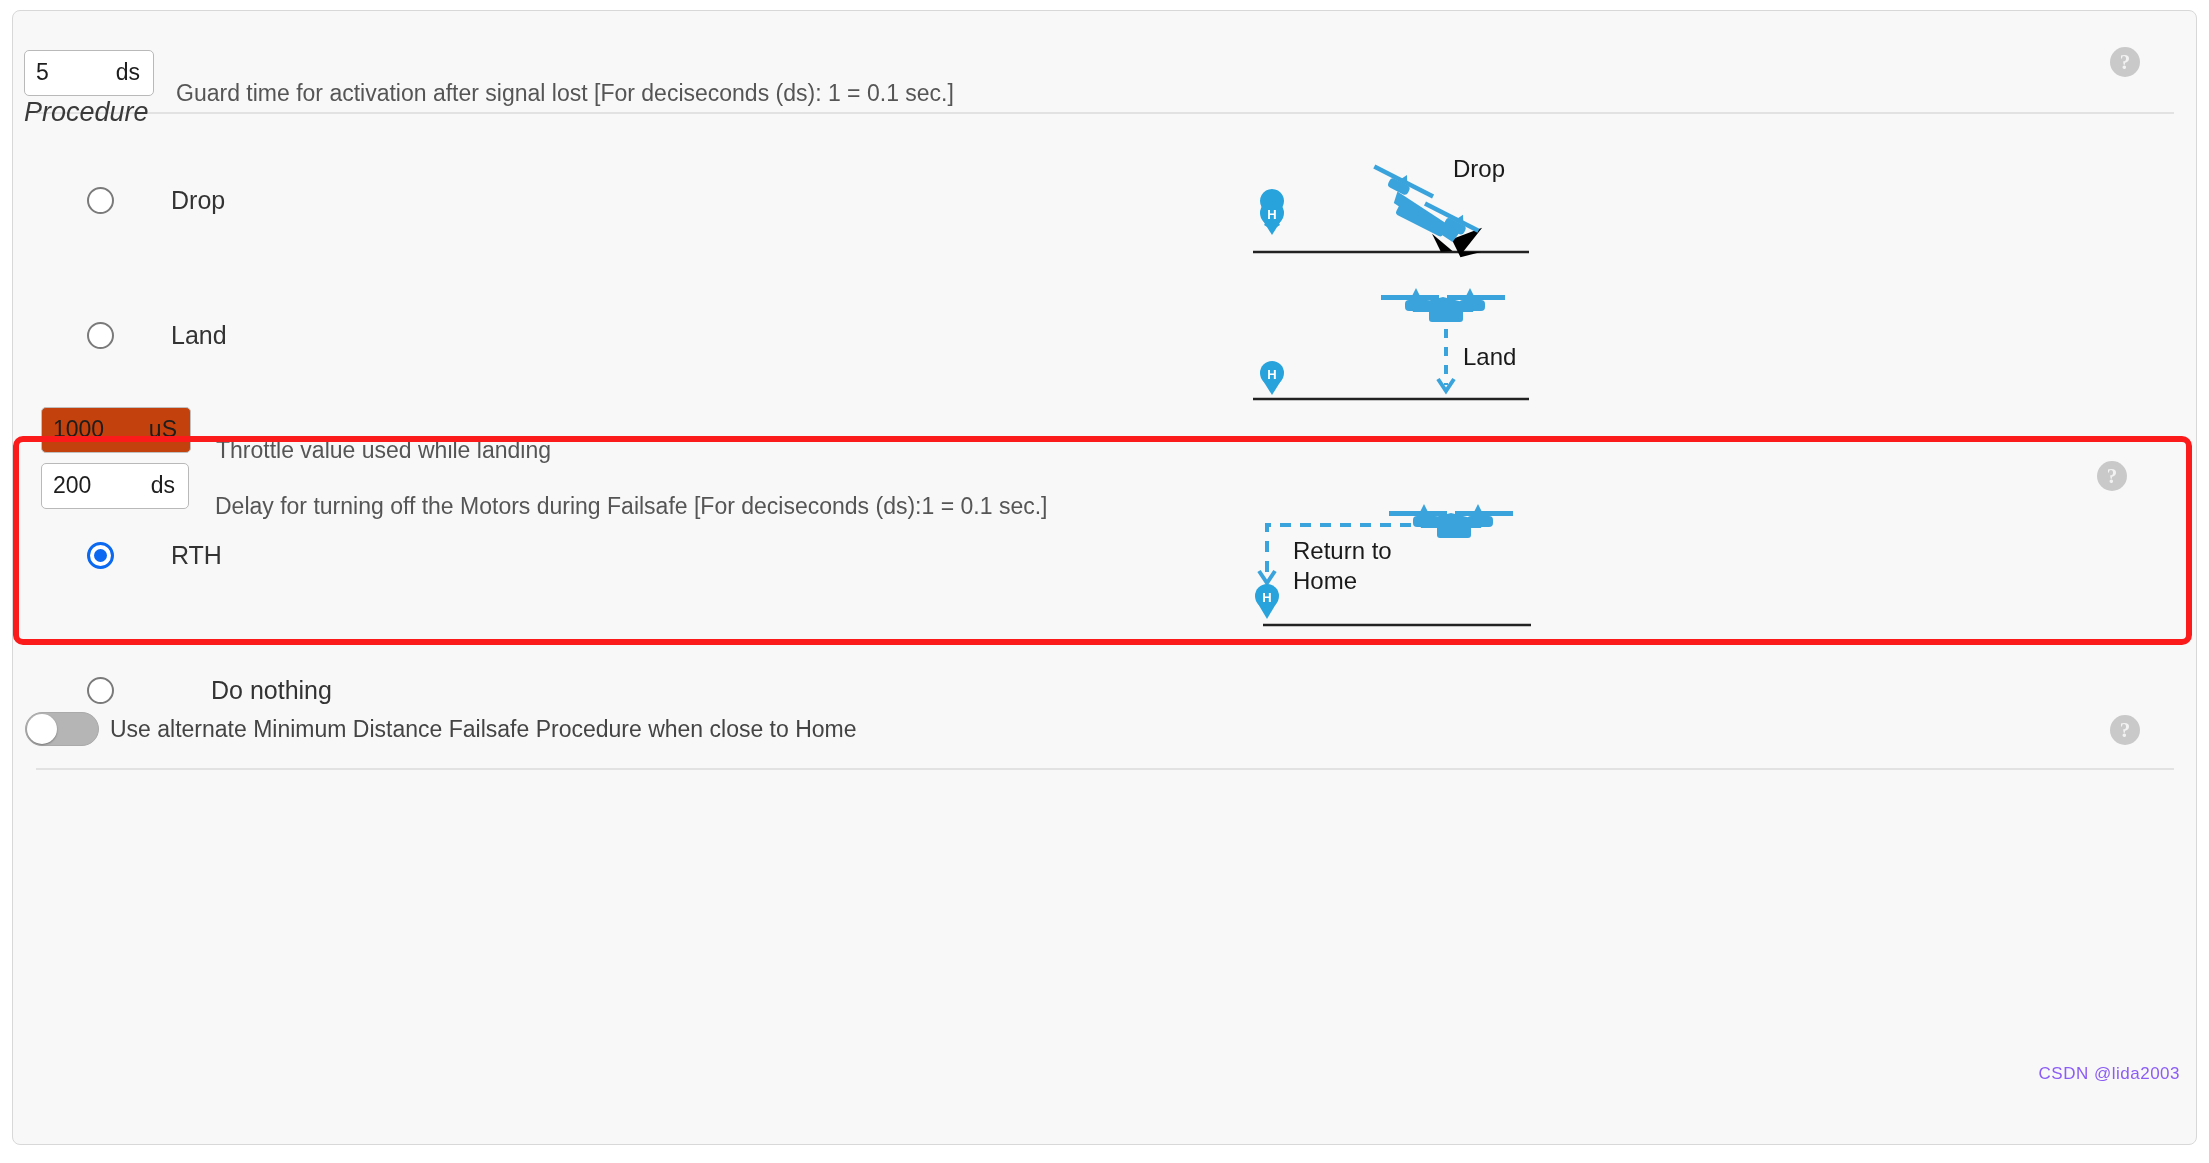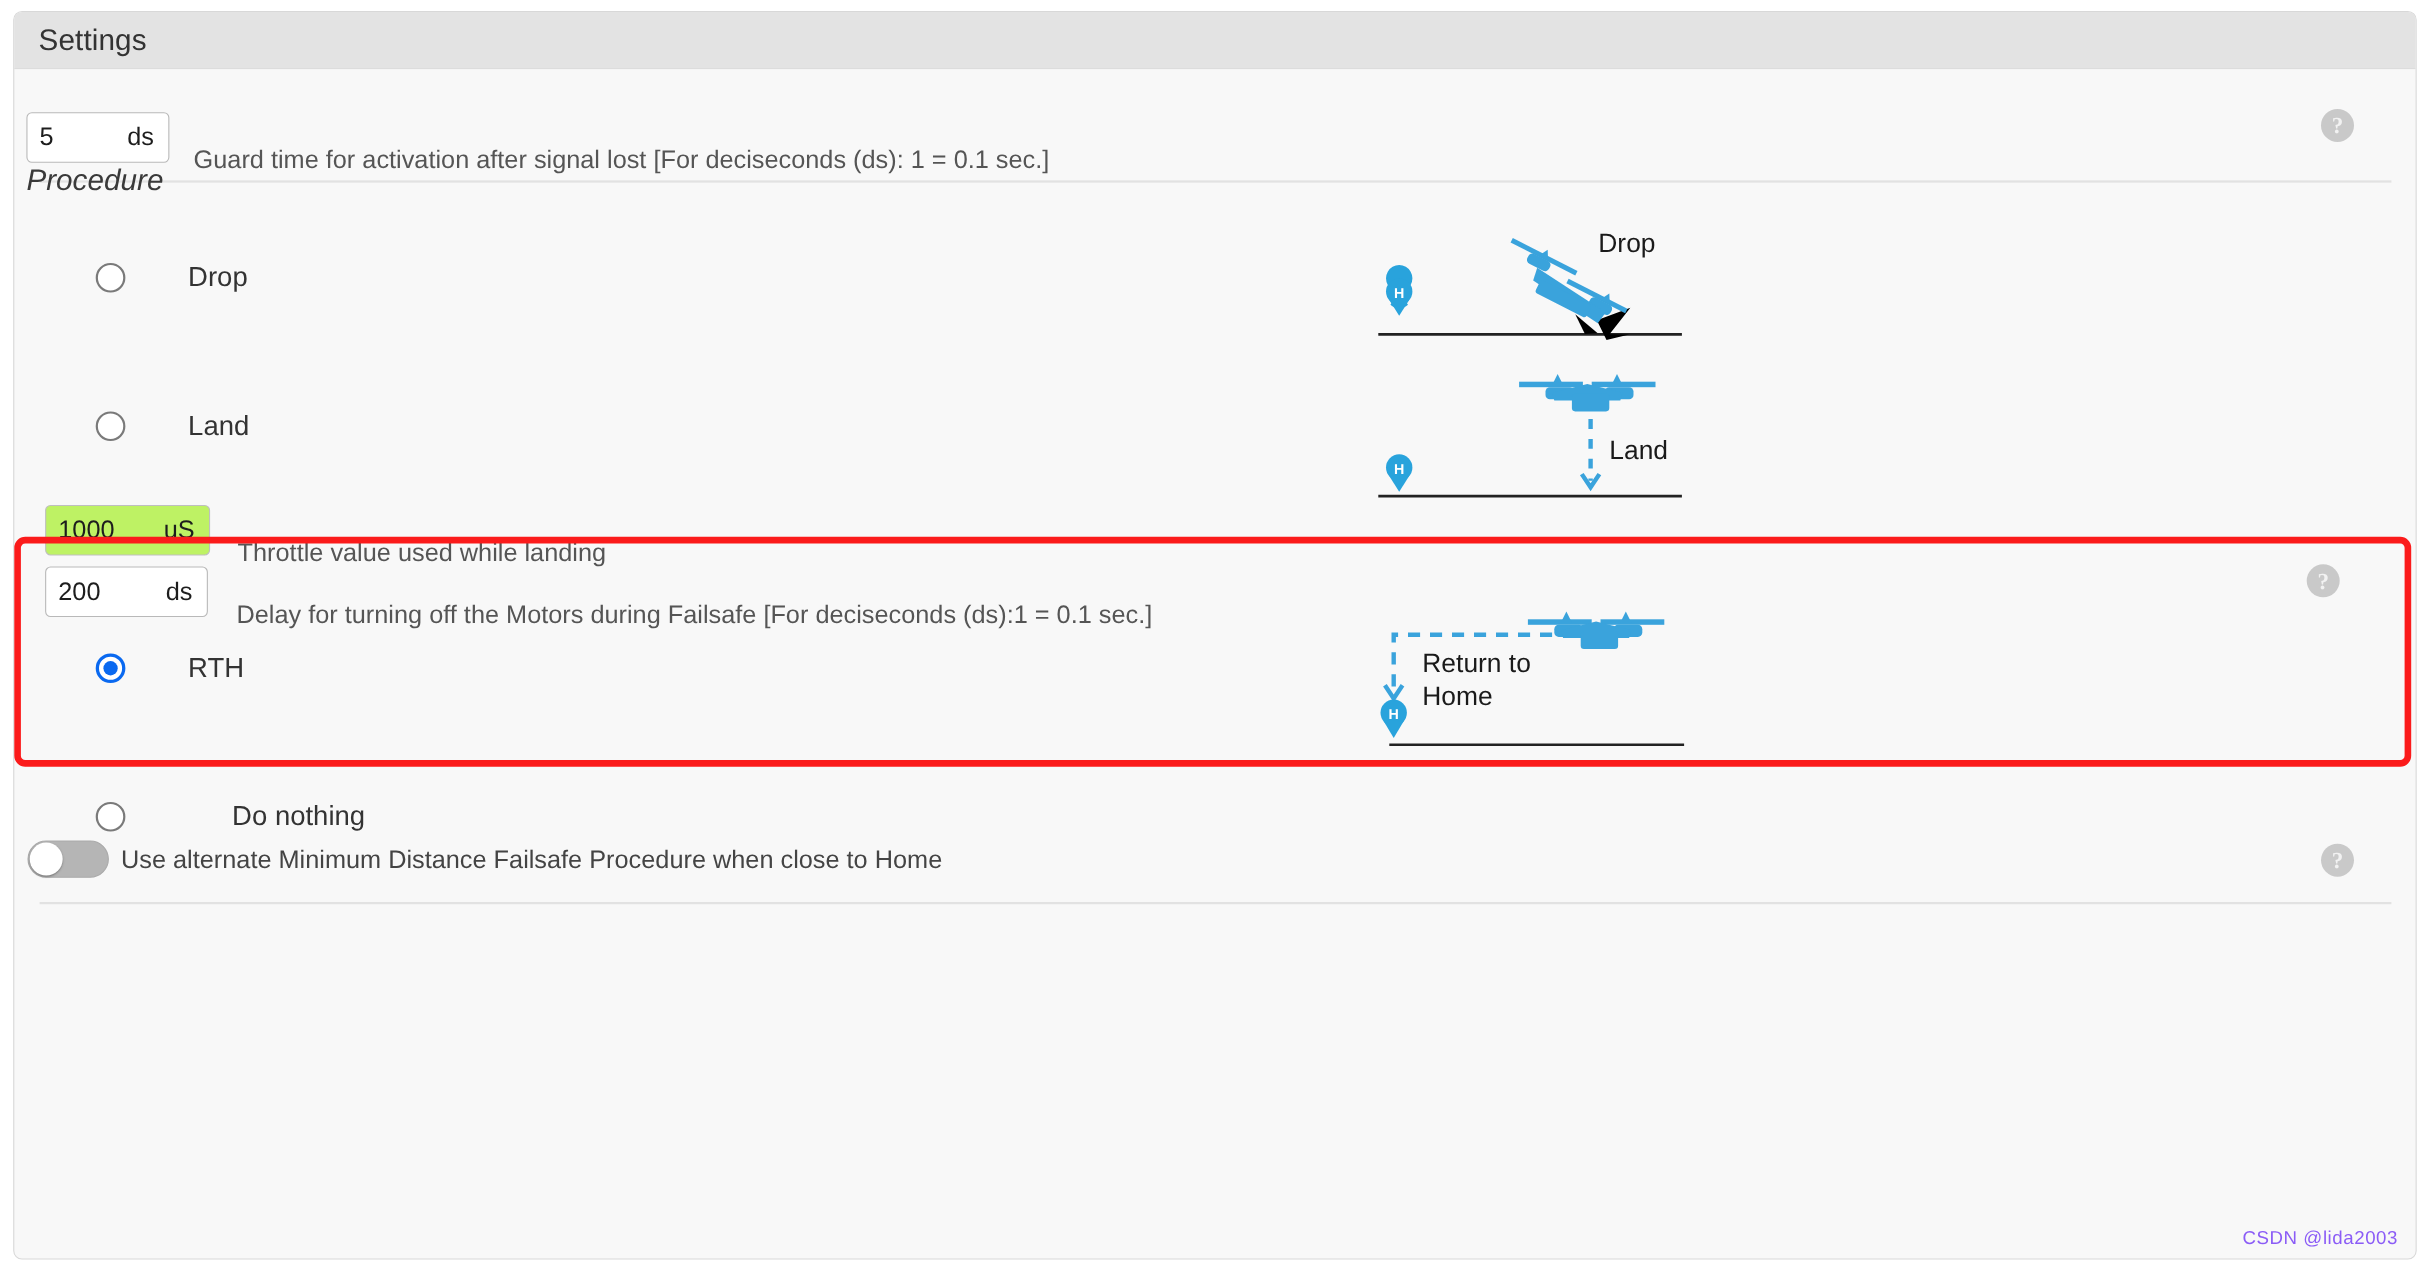--- a/index.html
+++ b/index.html
@@ -55,21 +55,21 @@
     align-items: center;
     justify-content: space-between;
     background: #ffffff;
     border: 1px solid #b9b9b9;
     border-radius: 5px;
     height: 46px;
     padding: 0 13px 0 11px;
     font-size: 23px;
     color: #222222;
   }
-  .numfield.modified { background: #bef264; border-color: #bfbfbf; gap: 16px; }
+  .numfield.modified { background: #c2410c; border-color: #bfbfbf; gap: 16px; }
   .numfield .nf-val { font-size: 23px; color: #1d1d1d; }
   .numfield .nf-unit { font-size: 23px; color: #1d1d1d; margin-left: 26px; }
 
   .desc {
     font-size: 23px;
     color: #555555;
     white-space: nowrap;
     margin-top: 42px;
   }
 
@@ -178,23 +178,20 @@
     color: #8b5cf6;
     letter-spacing: .5px;
   }
 </style>
 </head>
 <body>
 
 <div class="page">
   <div class="panel">
 
-    <div class="panel-header">
-      <span class="panel-title">Settings</span>
-    </div>
 
     <div class="panel-body">
 
       <div class="row" style="left:11px; top:27px;">
         <div class="numfield" style="width:130px;">
           <span class="nf-val">5</span>
           <span class="nf-unit">ds</span>
         </div>
         <span class="desc" style="margin-left:22px;">Guard time for activation after signal lost [For deciseconds (ds): 1 = 0.1 sec.]</span>
       </div>

